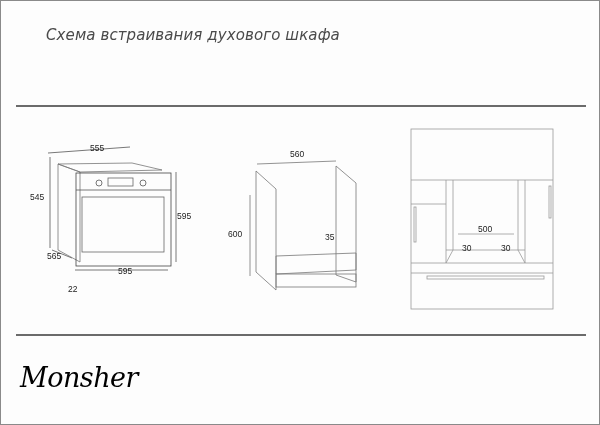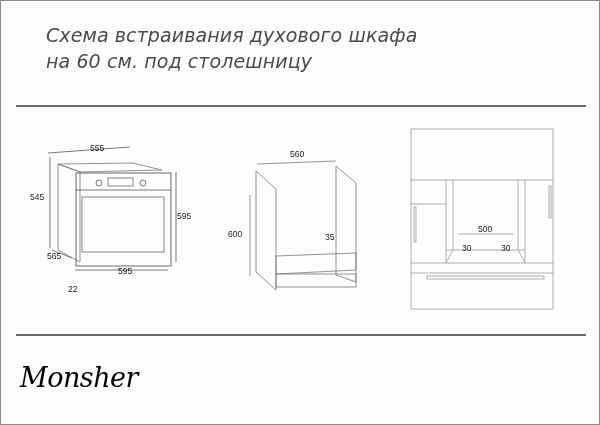--- a/index.html
+++ b/index.html
@@ -1,34 +1,33 @@
 <!DOCTYPE html>
 <html><head>
 <meta charset="utf-8">
 <style>
   html, body { margin:0; padding:0; }
   body { width:600px; height:425px; background:#fdfdfd; position:relative; overflow:hidden;
          font-family:"DejaVu Sans", sans-serif; }
   .frame { position:absolute; left:0; top:0; width:598px; height:423px; border:1px solid #8a8a8a; }
-  .title { position:absolute; left:46px; top:22px; font-style:italic; font-size:19px; line-height:26px;
-           color:#4a4a4a; letter-spacing:0.1px; }
+  .title { position:absolute; left:46px; top:22px; font-style:italic; font-size:15px; line-height:26px;
+           color:#4a4a4a; letter-spacing:0.1px;text-align:right; }
   .rule { position:absolute; height:2px; background:#6b6b6b; }
   .brand { position:absolute; left:20px; top:362px; font-family:"DejaVu Serif", serif; font-style:italic;
            font-size:27px; color:#000000; letter-spacing:-0.5px; }
   svg { position:absolute; overflow:visible; }
   .dim { font-family:"Liberation Sans", sans-serif; font-size:8.5px; fill:#222; }
 </style>
 </head>
 <body>
 
 <div class="frame"></div>
 
 <div class="title">
   <div>Схема встраивания духового шкафа</div>
-  <div>на 60 см. под столешницу</div>
 </div>
 
 <div class="rule" style="left:16px; top:105px; width:570px;"></div>
 <div class="rule" style="left:16px; top:334px; width:570px;"></div>
 
 <svg width="200" height="180" style="left:0; top:130px;" viewBox="0 130 200 180">
   <g fill="none" stroke="#555" stroke-width="0.8">
 
     <line x1="48" y1="153" x2="130" y2="147"></line>
     <line x1="50" y1="157" x2="50" y2="248"></line>

